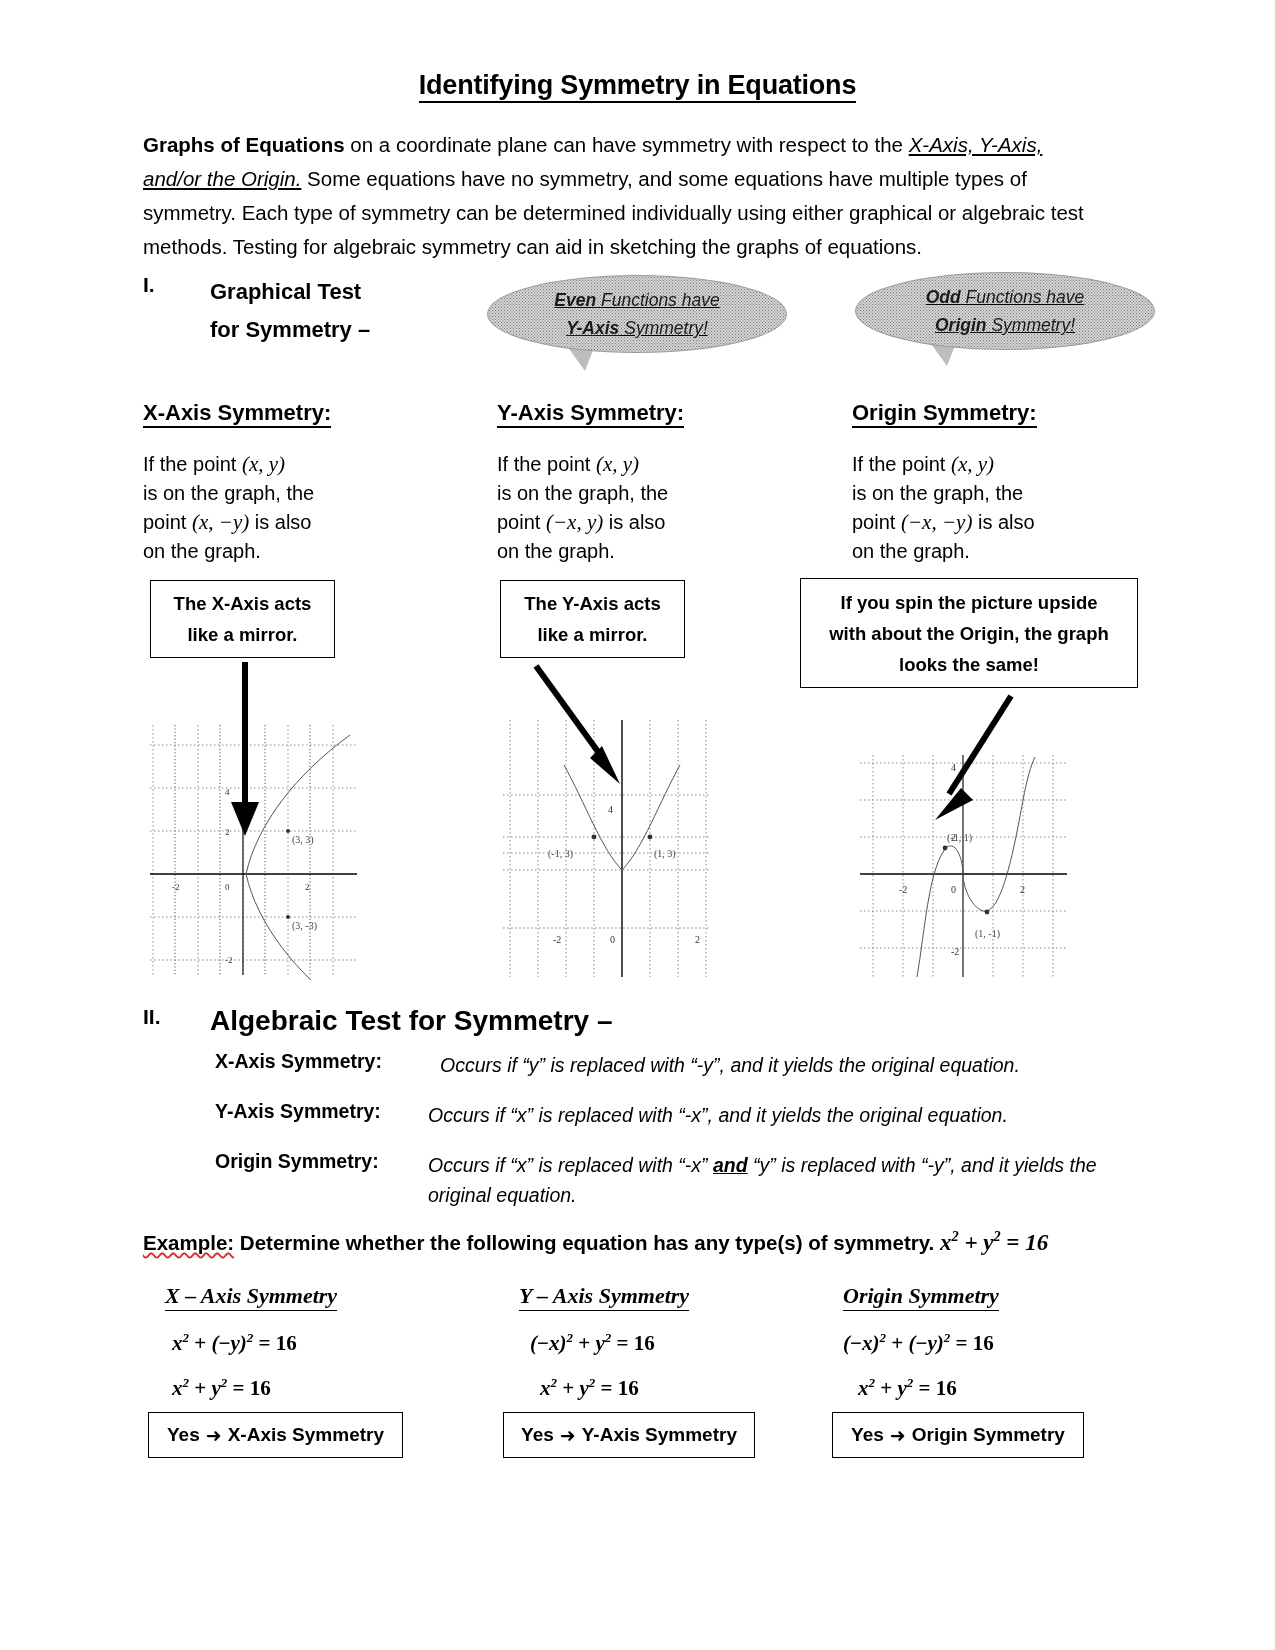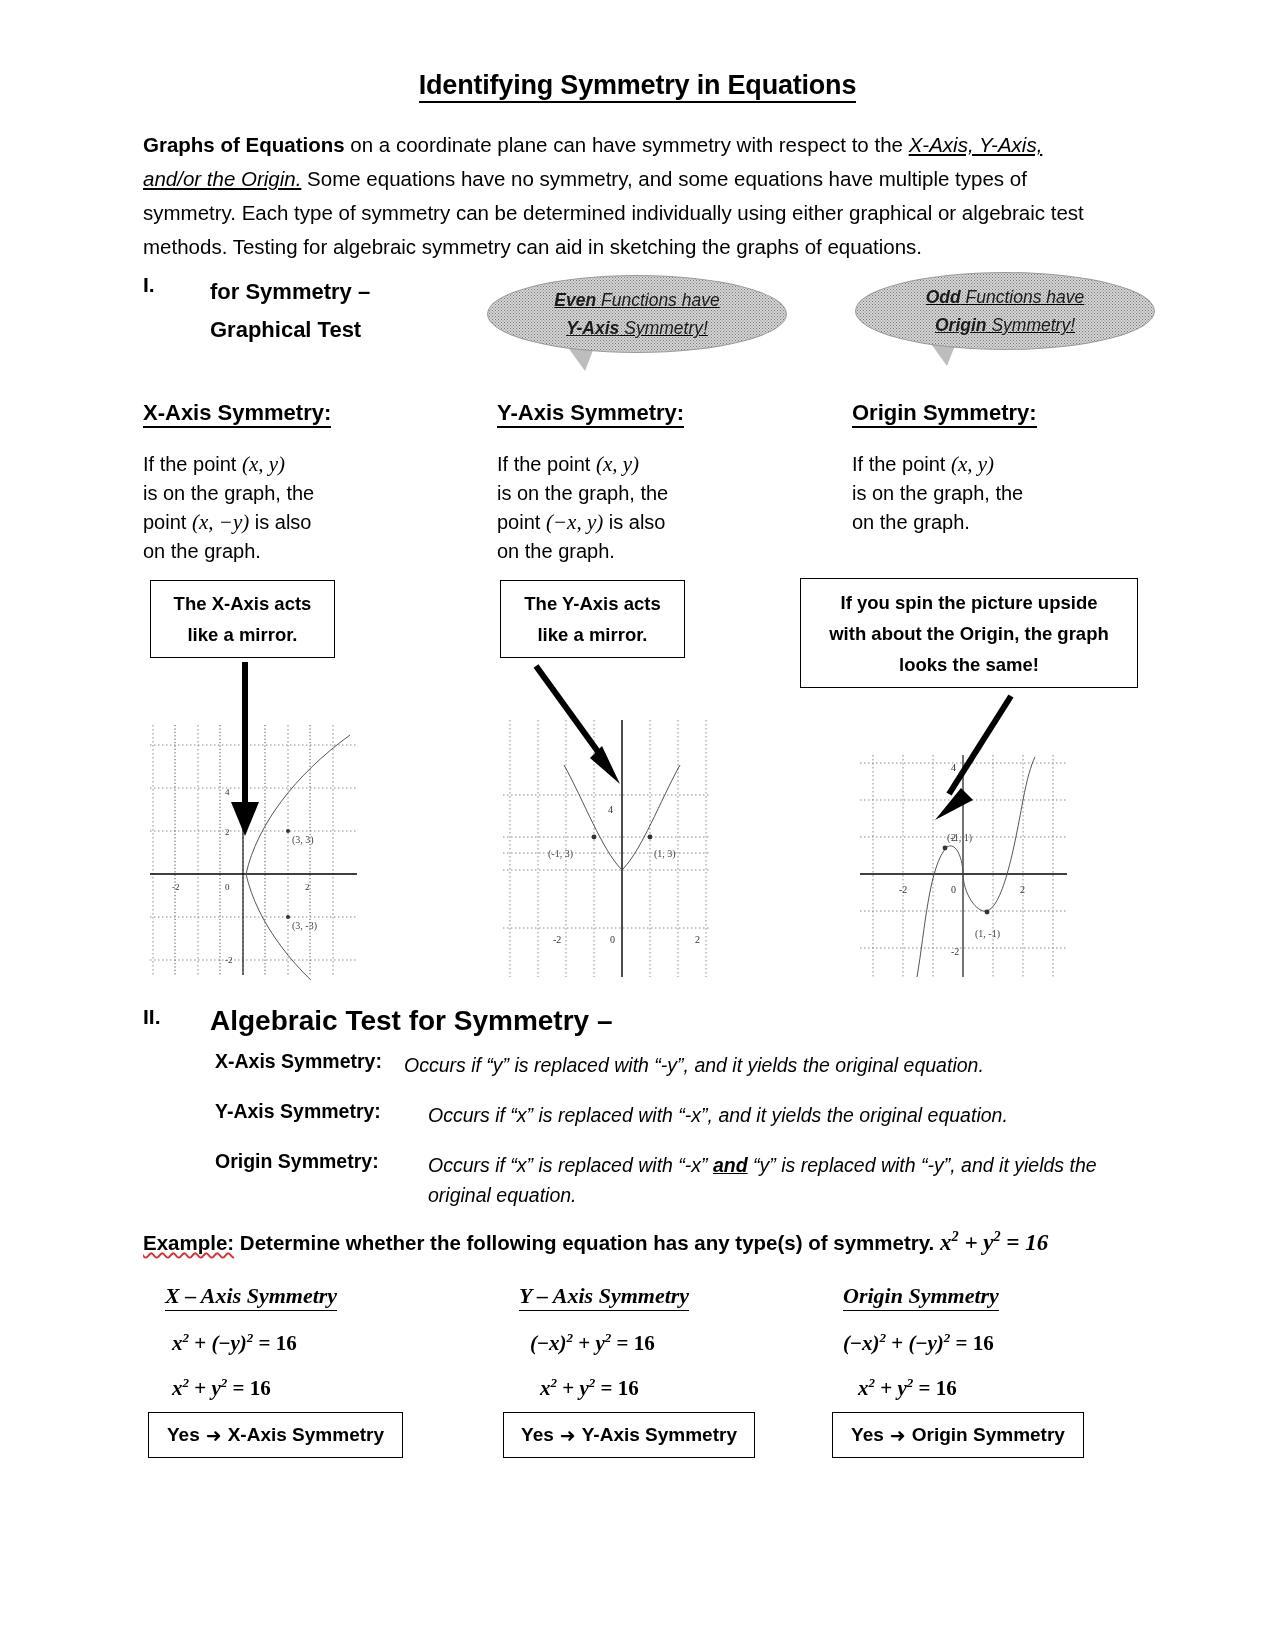--- a/index.html
+++ b/index.html
@@ -222,22 +222,22 @@
   <div class="doc-title">
     <span>Identifying Symmetry in Equations</span>
   </div>
 
   <div class="intro">
     <b>Graphs of Equations</b><span> on a coordinate plane can have symmetry with respect to the </span><span class="ital-ul">X-Axis, Y-Axis, and/or the Origin.</span><span>  Some equations have no symmetry, and some equations have multiple types of symmetry.  Each type of symmetry can be determined individually using either graphical or algebraic test methods.  Testing for algebraic symmetry can aid in sketching the graphs of equations.</span>
   </div>
 
   <div class="sec-num sec-i-num">I.</div>
   <div class="sec-i-title">
+    <div>Graphical Test</div>
     <div>for Symmetry  –</div>
-    <div>Graphical Test</div>
   </div>
 
   <div class="bubble bubble-even" style="left:487px; top:275px;">
     <div class="tail"></div>
     <div class="body">
       <div class="line"><b>Even</b><span> Functions have</span></div>
       <div class="line"><u>Y-Axis</u><span> Symmetry!</span></div>
     </div>
   </div>
 
@@ -276,20 +276,21 @@
     <div>The Y-Axis acts</div>
     <div>like a mirror.</div>
   </div>
 
   <div class="col-head" style="left:852px; top:400px;">
     <span>Origin Symmetry:</span>
   </div>
   <div class="col-body" style="left:852px; top:450px;">
     <div><span>If the point </span><span class="mth">(x, y)</span></div>
     <div>is on the graph, the</div>
+    <div><span>point </span><span class="mth">(−x, −y)</span><span> is also</span></div>
     <div>on the graph.</div>
   </div>
   <div class="note-box" style="left:800px; top:578px; width:338px; height:110px;">
     <div>If you spin the picture upside</div>
     <div>with about the Origin, the graph</div>
     <div>looks the same!</div>
   </div>
 
   <svg class="graph" style="left:145px; top:715px;" width="215" height="265" viewBox="0 0 215 265">
     <defs>
@@ -404,21 +405,21 @@
 
   <svg class="arrow" style="left:925px; top:690px;" width="110" height="145" viewBox="0 0 110 145">
     <line x1="86" y1="6" x2="24" y2="104" stroke="#000" stroke-width="6"></line>
     <polygon points="10,130 36,98 48,110" fill="#000"></polygon>
   </svg>
 
   <div class="sec-num sec-ii-num">II.</div>
   <div class="sec-ii-title">Algebraic Test for Symmetry –</div>
 
   <div class="alg-label" style="left:215px; top:1050px;">X-Axis Symmetry:</div>
-  <div class="alg-text" style="left:404px; top:1050px;">Occurs if “y” is replaced with “-y”, and it yields the original equation.</div>
+  <div class="alg-text" style="left:440px; top:1050px;">Occurs if “y” is replaced with “-y”, and it yields the original equation.</div>
 
   <div class="alg-label" style="left:215px; top:1100px;">Y-Axis Symmetry:</div>
   <div class="alg-text" style="left:428px; top:1100px;">Occurs if “x” is replaced with “-x”, and it yields the original equation.</div>
 
   <div class="alg-label" style="left:215px; top:1150px;">Origin Symmetry:</div>
   <div class="alg-text" style="left:428px; top:1150px;"><span>Occurs if “x” is replaced with “-x” </span><u>and</u><span> “y” is replaced with “-y”, and it yields the original equation.</span></div>
 
   <div class="example-line">
     <span class="spell">Example:</span><span>  Determine whether the following equation has any type(s) of symmetry.</span>
     <span class="eq-inline">x<sup>2</sup> + y<sup>2</sup> = 16</span>

